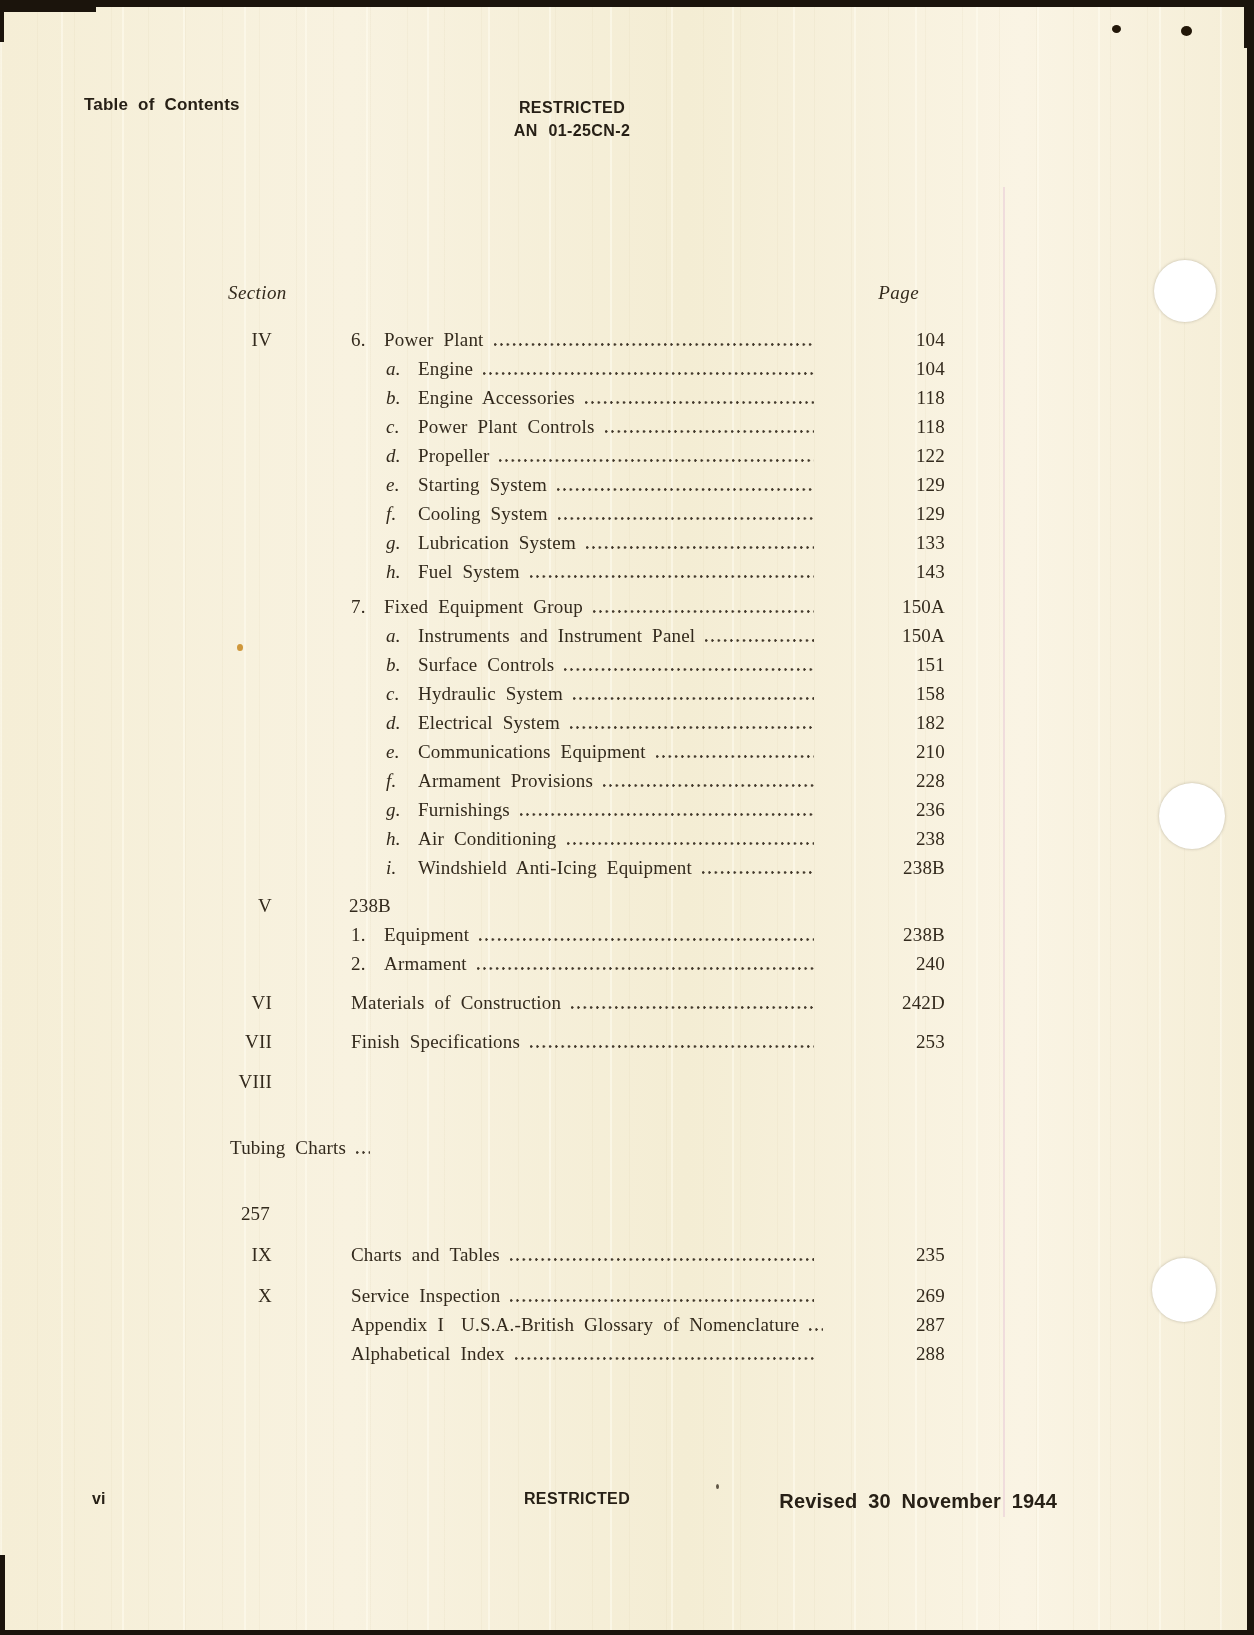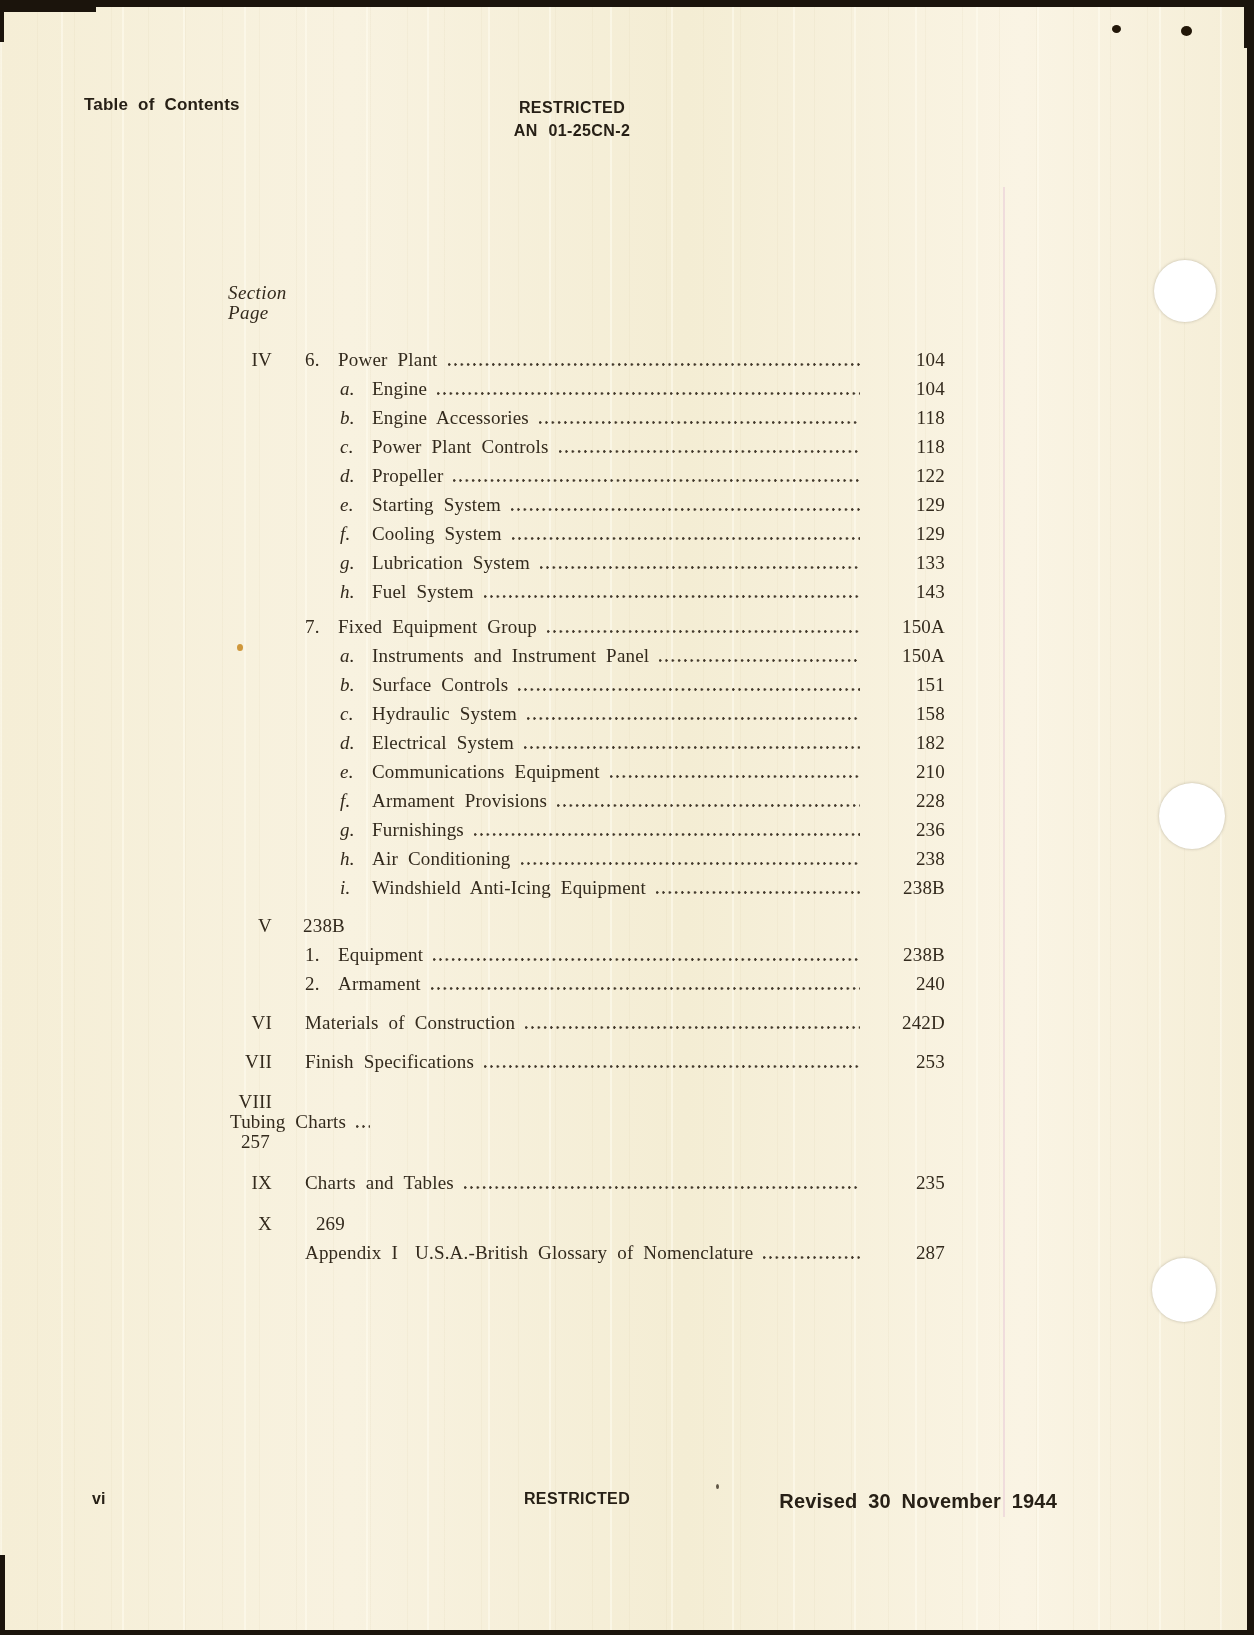--- a/index.html
+++ b/index.html
@@ -36,22 +36,22 @@
   
   .sans{font-family:"Liberation Sans","DejaVu Sans",sans-serif;font-weight:bold;color:#272016;}
   .hdr-left{position:absolute;left:84px;top:88px;font-size:17px;word-spacing:5px;letter-spacing:.2px;}
   .hdr-center{position:absolute;left:572px;top:89px;transform:translateX(-50%);text-align:center;font-size:16px;line-height:23px;word-spacing:6px;letter-spacing:.4px;}
   .ftr-left{position:absolute;left:92px;top:1483px;font-size:16px;}
   .ftr-center{position:absolute;left:577px;top:1483px;transform:translateX(-50%);font-size:16px;letter-spacing:.4px;}
   .ftr-right{position:absolute;right:190px;top:1483px;font-size:20px;word-spacing:5px;letter-spacing:.2px;}
 
   
   .toc{position:absolute;left:197px;top:276px;width:748px;color:#332a1d;font-size:19px;}
-  .toc-head{display:flex;justify-content:space-between;font-style:italic;line-height:20px;margin-bottom:27px;padding-left:31px;padding-right:26px;letter-spacing:.4px;flex-direction:column;}
-  .toc-row{display:flex;align-items:baseline;line-height:20px;margin-bottom:9px;letter-spacing:.2px;word-spacing:5px;}
+  .toc-head{display:flex;justify-content:space-between;font-style:italic;line-height:20px;margin-bottom:27px;padding-left:31px;padding-right:26px;letter-spacing:.4px;}
+  .toc-row{display:flex;align-items:baseline;line-height:20px;margin-bottom:9px;letter-spacing:.2px;word-spacing:5px;gap:46px;}
   .toc-sec{width:75px;text-align:right;flex:none;}
   .toc-body{flex:1;display:flex;align-items:baseline;padding-left:33px;min-width:0;}
   .toc-body.lvl2{padding-left:68px;}
   .toc-label{flex:none;width:33px;}
   .lvl2 .toc-label{width:32px;font-style:italic;}
   .toc-prefix{flex:none;margin-right:17px;}
   .toc-title{flex:none;white-space:nowrap;}
   .toc-leader{
     flex:1;align-self:flex-end;height:3px;margin:0 12px 4px 10px;min-width:14px;
     background-image:radial-gradient(circle at 1.2px 1.5px, rgba(56,46,33,.95) 1px, rgba(0,0,0,0) 1.5px);
@@ -296,30 +296,42 @@
         <div class="toc-row" style="margin-top: 21px;">
           <span class="toc-sec">IX</span>
           <div class="toc-body lvl0">
             <span class="toc-title">Charts and Tables</span>
             <span class="toc-leader"></span>
           </div>
           <span class="toc-page">235</span>
         </div>
         <div class="toc-row" style="margin-top: 21px;">
           <span class="toc-sec">X</span>
+          <div class="toc-body lvl0">
+            <span class="toc-title">Service Inspection</span>
+            <span class="toc-leader"></span>
+          </div>
           <span class="toc-page">269</span>
         </div>
         <div class="toc-row" style="margin-top: 1px;">
           <span class="toc-sec"></span>
           <div class="toc-body lvl0">
             <span class="toc-prefix">Appendix I</span>
             <span class="toc-title">U.S.A.-British Glossary of Nomenclature</span>
             <span class="toc-leader"></span>
           </div>
           <span class="toc-page">287</span>
+        </div>
+        <div class="toc-row">
+          <span class="toc-sec"></span>
+          <div class="toc-body lvl0">
+            <span class="toc-title">Alphabetical Index</span>
+            <span class="toc-leader"></span>
+          </div>
+          <span class="toc-page">288</span>
         </div>
       </div>
   </div>
 
   <div class="ftr-left sans">vi</div>
   <div class="ftr-center sans">RESTRICTED</div>
   <div class="ftr-right sans">Revised 30 November 1944</div>
 
   <div class="pinkline"></div>
 </div>

